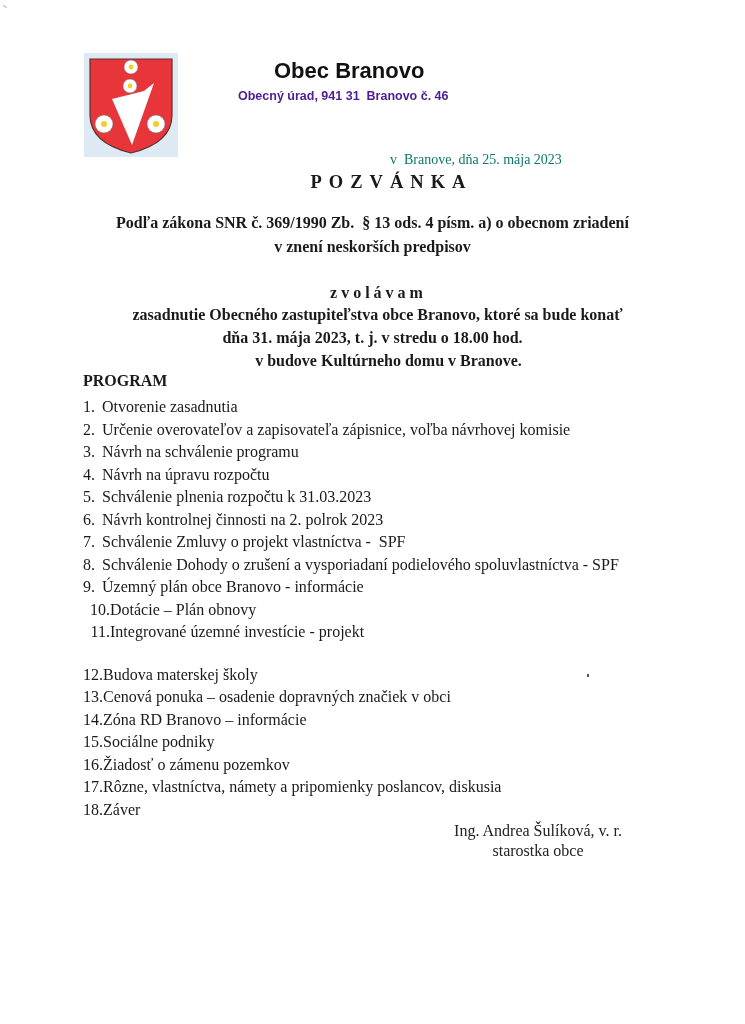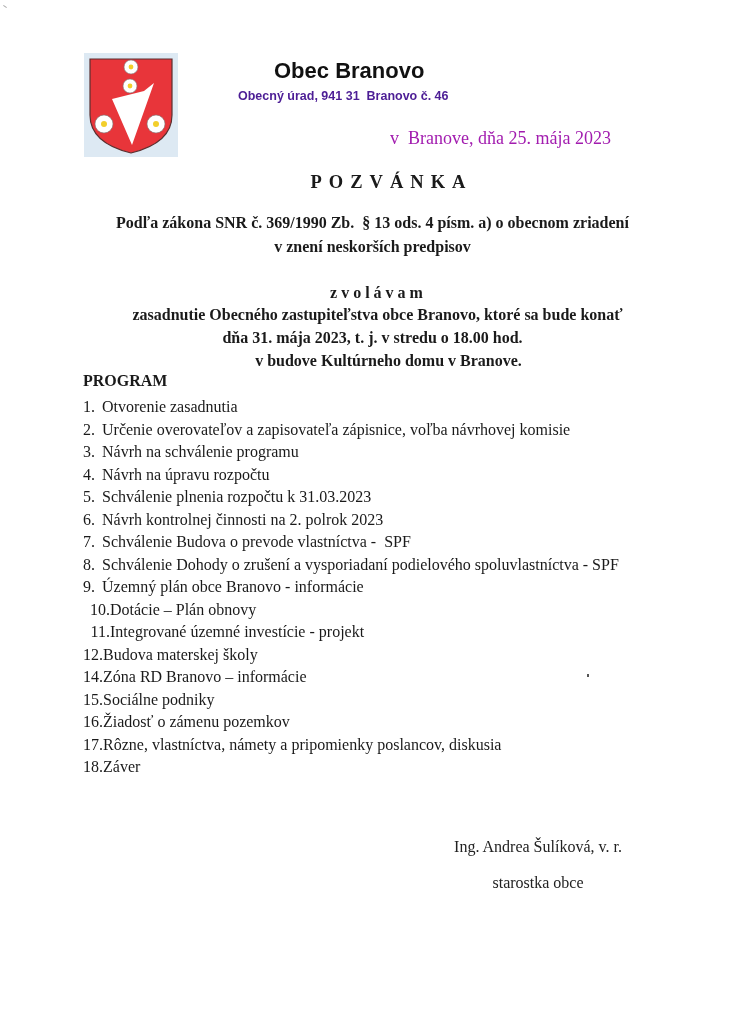--- a/index.html
+++ b/index.html
@@ -10,40 +10,40 @@
   .crest { position: absolute; left: 84px; top: 53px; width: 94px; height: 104px; background: #dde9f3; }
   .crest svg { width: 94px; height: 104px; display: block; }
   .org-name {
     position: absolute; left: 274px; top: 58px; font-family: "Liberation Sans", sans-serif;
     font-weight: bold; font-size: 22px; color: #111;
   }
   .org-address {
     position: absolute; left: 238px; top: 89px; font-family: "Liberation Sans", sans-serif;
     font-weight: bold; font-size: 12.5px; color: #4c1d95; white-space: pre;
   }
-  .date-line { position: absolute; left: 390px; top: 128px; font-size: 18px; color: #a21caf; white-space: pre; }
+  .date-line { position: absolute; left: 390px; top: 152px; font-size: 14px; color: #0f766e; white-space: pre; }
   .title {
     position: absolute; left: 0; width: 745px; top: 172px; text-align: center;
     font-weight: bold; font-size: 18.5px; letter-spacing: 7px; padding-left: 38px; box-sizing: border-box;
   }
   .centered {
     position: absolute; left: 0; width: 745px; text-align: center; font-weight: bold; font-size: 16px;
     white-space: pre;
   }
   .program-heading { position: absolute; left: 83px; top: 372px; font-weight: bold; font-size: 16px; }
   .program-list { position: absolute; left: 83px; top: 396px; margin: 0; padding: 0; list-style: none; }
   .program-list li { font-weight: normal; font-size: 16px; height: 22.5px; line-height: 22.5px; white-space: pre; }
   .program-list .num { display: inline-block; }
   .num-wide { width: 19px; }
   .num-10 { width: 27px; text-align: right; }
-  .num-tight { width: auto; }
+  .num-tight { width: auto; margin-top: 20px; }
   .stray-dot { position: absolute; left: 587px; top: 674px; width: 2px; height: 3px; background: #555; }
   .corner-mark { position: absolute; left: 3px; top: 6px; width: 4px; height: 1px; background: #aaa; transform: rotate(35deg); }
   .signature { position: absolute; left: 444px; top: 821px; font-size: 16px; color: #222; text-align: center; width: 188px; }
-  .signature div { line-height: 20px; margin-top: 16px; }
+  .signature div { line-height: 20px; }
 </style>
 </head>
 <body>
 
 <div class="corner-mark"></div>
 
 <div class="crest">
   <svg viewBox="0 0 94 104">
     <path d="M6 6 H88 V62 Q88 90 47 100 Q6 90 6 62 Z" fill="#e8353a" stroke="#5a3030" stroke-width="1.2"></path>
     <path d="M28 46 L60 38 L70 30 L48 92 Z" fill="#ffffff"></path>
@@ -83,26 +83,27 @@
 
 <div class="program-heading">PROGRAM</div>
 
 <ol class="program-list">
   <li><span class="num num-wide">1.</span><span>Otvorenie zasadnutia</span></li>
   <li><span class="num num-wide">2.</span><span>Určenie overovateľov a zapisovateľa zápisnice, voľba návrhovej komisie</span></li>
   <li><span class="num num-wide">3.</span><span>Návrh na schválenie programu</span></li>
   <li><span class="num num-wide">4.</span><span>Návrh na úpravu rozpočtu</span></li>
   <li><span class="num num-wide">5.</span><span>Schválenie plnenia rozpočtu k 31.03.2023</span></li>
   <li><span class="num num-wide">6.</span><span>Návrh kontrolnej činnosti na 2. polrok 2023</span></li>
-  <li><span class="num num-wide">7.</span><span>Schválenie Budova o prevode vlastníctva -  SPF</span></li>
+  <li><span class="num num-wide">7.</span><span>Schválenie Zmluvy o projekt vlastníctva -  SPF</span></li>
   <li><span class="num num-wide">8.</span><span>Schválenie Dohody o zrušení a vysporiadaní podielového spoluvlastníctva - SPF</span></li>
   <li><span class="num num-wide">9.</span><span>Územný plán obce Branovo - informácie</span></li>
   <li><span class="num num-10">10.</span><span>Dotácie – Plán obnovy</span></li>
   <li><span class="num num-10">11.</span><span>Integrované územné investície - projekt</span></li>
   <li><span class="num num-tight">12.</span><span>Budova materskej školy</span></li>
+  <li><span class="num num-tight">13.</span><span>Cenová ponuka – osadenie dopravných značiek v obci</span></li>
   <li><span class="num num-tight">14.</span><span>Zóna RD Branovo – informácie</span></li>
   <li><span class="num num-tight">15.</span><span>Sociálne podniky</span></li>
   <li><span class="num num-tight">16.</span><span>Žiadosť o zámenu pozemkov</span></li>
   <li><span class="num num-tight">17.</span><span>Rôzne, vlastníctva, námety a pripomienky poslancov, diskusia</span></li>
   <li><span class="num num-tight">18.</span><span>Záver</span></li>
 </ol>
 
 <div class="stray-dot"></div>
 
 <div class="signature">

